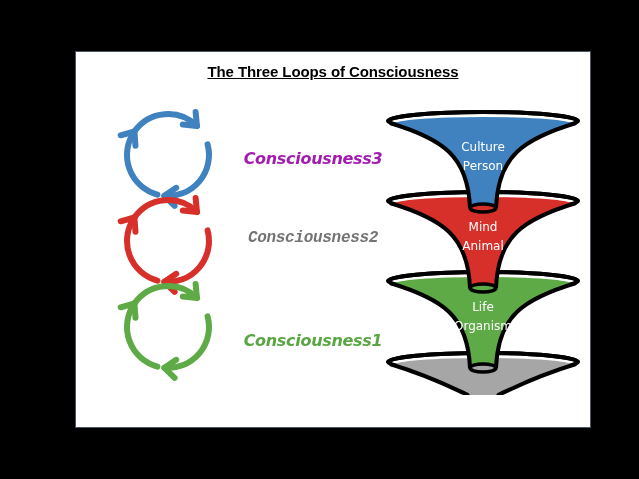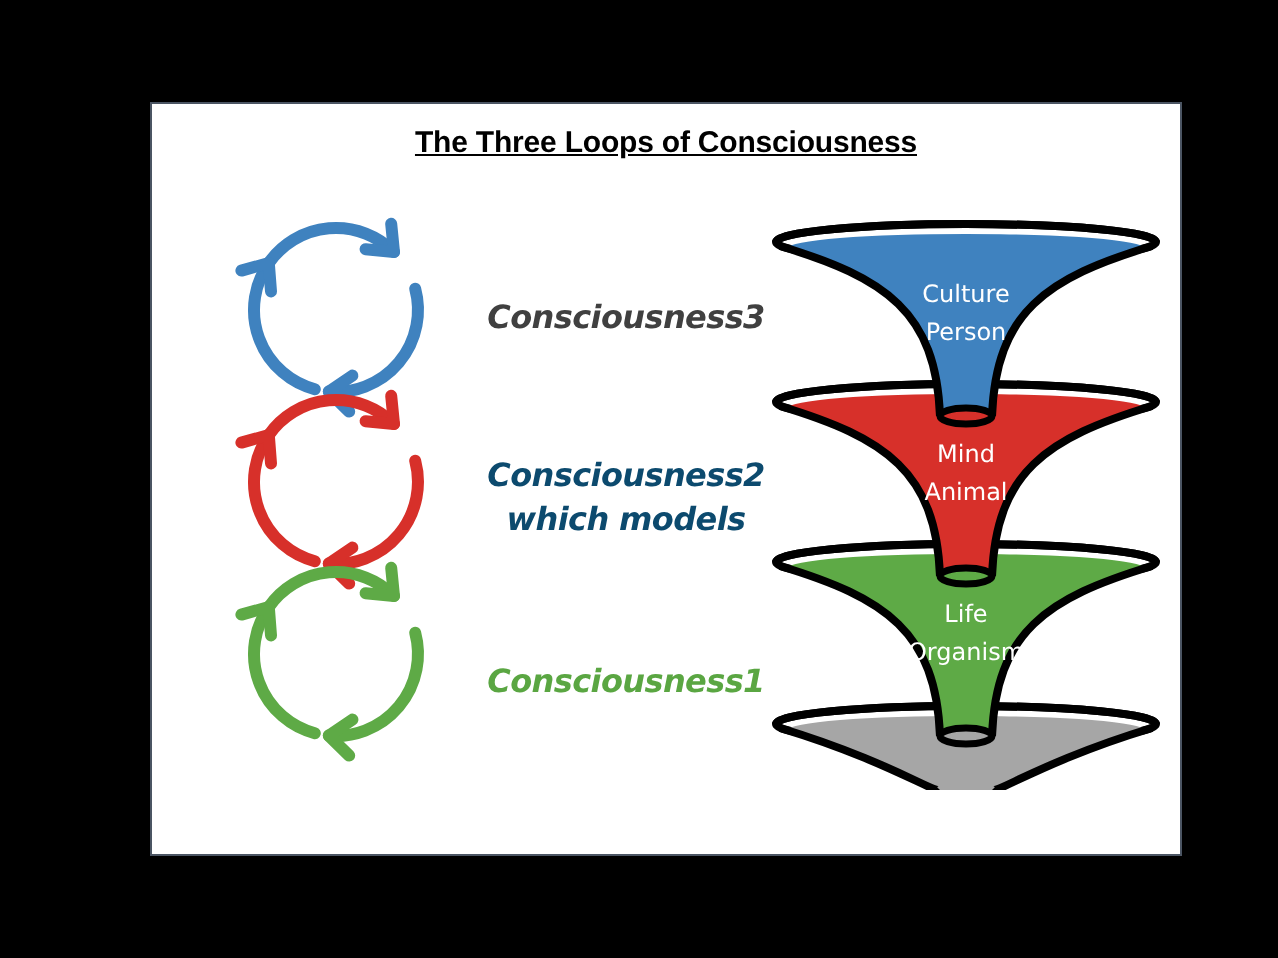--- a/index.html
+++ b/index.html
@@ -24,26 +24,25 @@
     .lbl-green{ left: 152px; top: 251px; margin-top: 27px; }
     svg.art { position: absolute; left: 0; top: 0; }
     .ftxt { font-family: "DejaVu Sans", sans-serif; font-size: 12px; fill: #ffffff; text-anchor: middle; }
   </style>
 </head>
 <body>
 
 <div class="slide">
   <div class="title">The Three Loops of Consciousness</div>
 
-  <div class="label lbl-blue" style="color: #404040;">
+  <div class="label lbl-blue" style="color: #a21caf;">
     <span>Consciousness3</span>
   </div>
-  <div class="label lbl-red" style="color: #0c4a6e;">
+  <div class="label lbl-red" style="color: #737373; font-family: Liberation Mono, monospace;">
     <span>Consciousness2</span>
-    <span>which models</span>
   </div>
   <div class="label lbl-green" style="color: rgb(90, 166, 66);">
     <span>Consciousness1</span>
   </div>
 </div>
 
 <svg class="art" width="639" height="479" viewBox="0 0 639 479">
   <g id="loops-layer">
       <g>
         <path d="M134.4,131.5 A41,41 0 0 1 197.0,126.0" fill="none" stroke="#3f82bf" stroke-width="6" stroke-linecap="round"></path>

